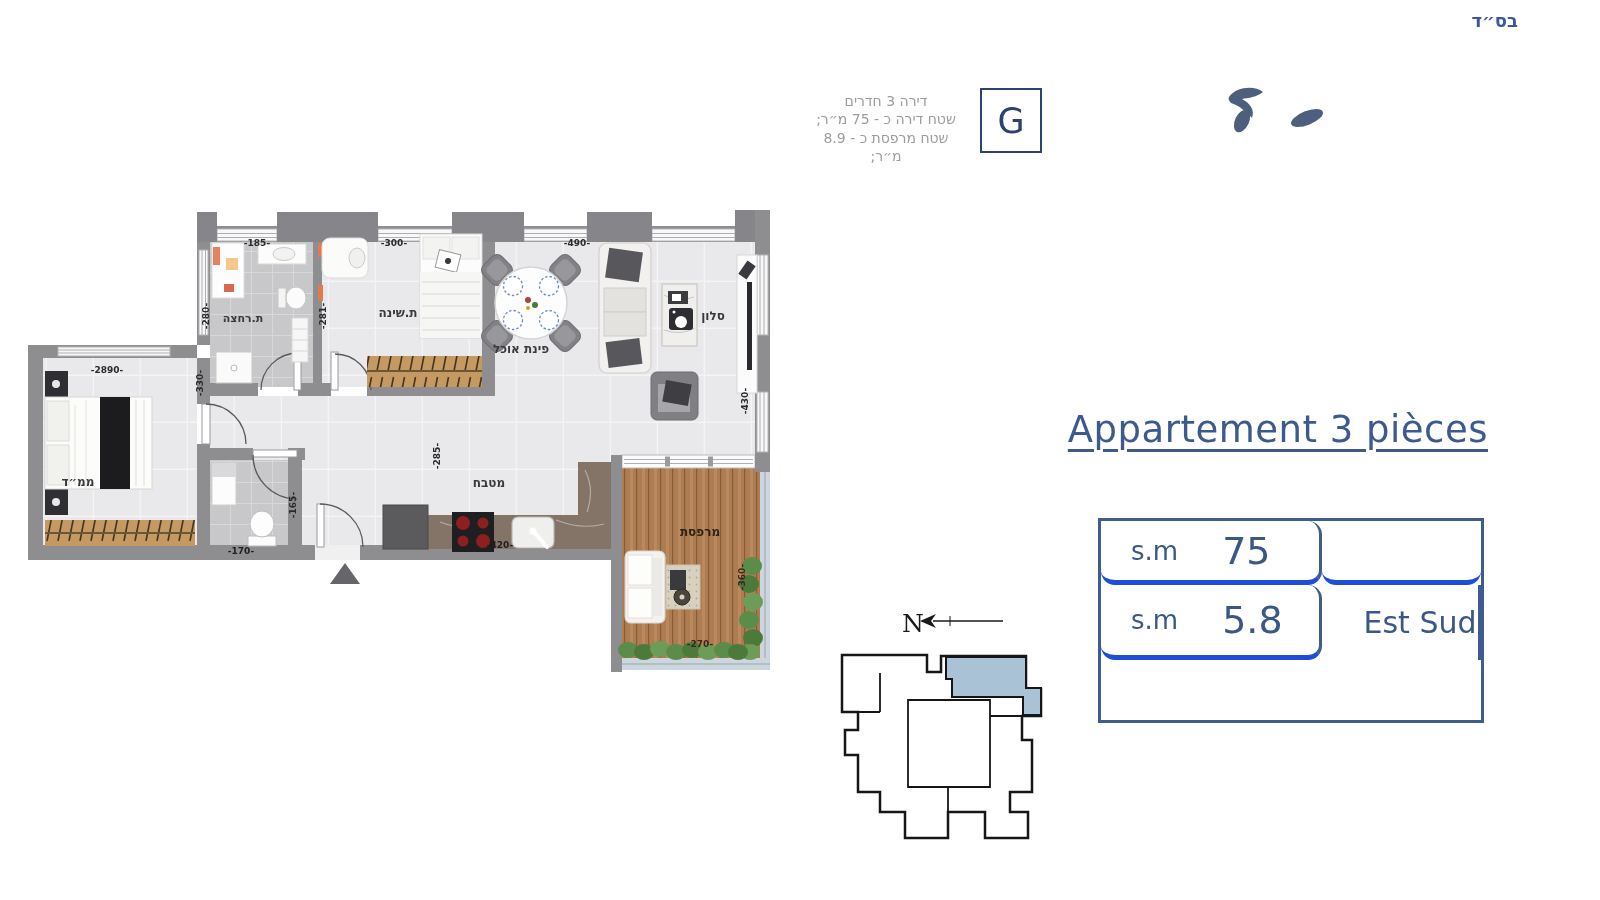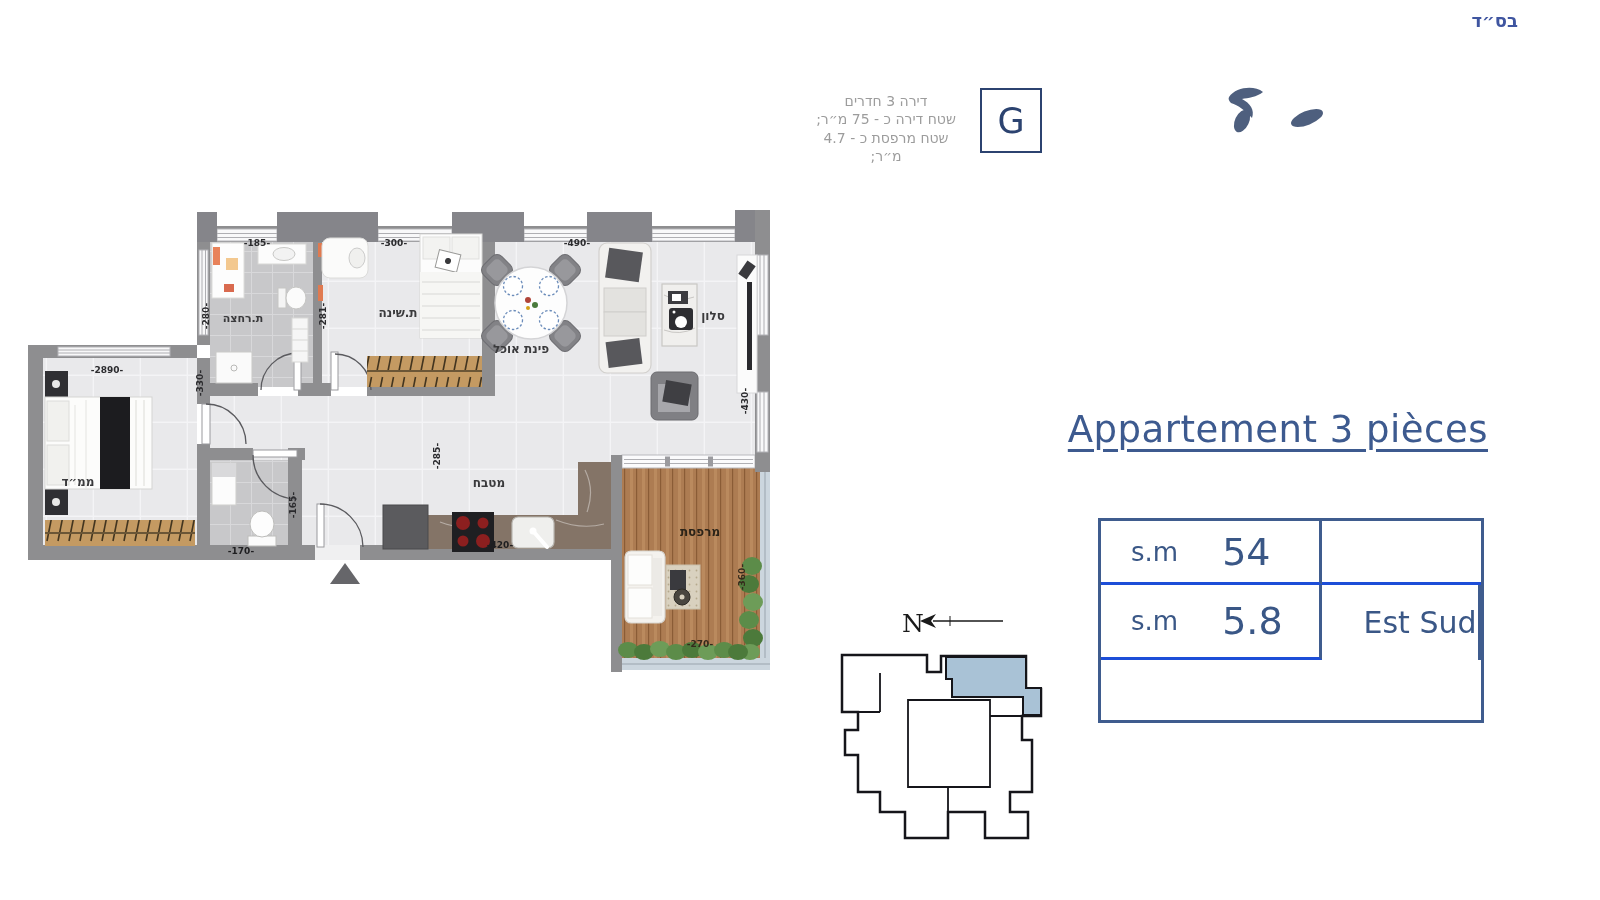--- a/index.html
+++ b/index.html
@@ -18,21 +18,21 @@
 
   .main-title{left:1000px;top:394px;width:488px;text-align:right;font-size:37px;
               color:#3d5a8f;letter-spacing:.5px;
               text-decoration:underline;text-decoration-thickness:2.5px;text-underline-offset:7px;margin-top:14px;}
 
   .spec-table{left:1098px;top:518px;width:386px;height:205px;box-sizing:border-box;
               border:3px solid #3f5c8e;display:grid;grid-template-columns:221px 1fr;
               grid-template-rows:64px 75px 1fr;color:#3a5786;}
   .spec-table .cell{box-sizing:border-box;display:flex;align-items:center;}
   .spec-table .c1{border-right:3px solid #3f5c8e;}
-  .spec-table .rb{border-bottom:3px solid #1d4ed8;}
+  .spec-table .rb{border-bottom:5px solid #1d4ed8;border-radius:14px;}
   .cell.metric{padding-left:30px;gap:44px;}
   .cell .lbl{font-size:26px;}
   .cell .val{font-size:38px;}
   .cell.center{justify-content:center;text-align:center;}
   .cell .note{font-size:26px;line-height:1.12;}
   .cell .dir{font-size:30px;margin-left:40px;}
 </style>
 </head>
 <body>
 
@@ -386,32 +386,32 @@
           <ellipse cx="1307" cy="118" rx="17" ry="7"></ellipse>
         </g>
   </g>
 </svg>
 
 <div class="overlay bsd">בס״ד</div>
 
 <div class="overlay unit-info">
   <div>דירה 3 חדרים</div>
   <div>שטח דירה כ - 75 מ״ר;</div>
-  <div>שטח מרפסת כ - 4.7 מ״ר;</div>
+  <div>שטח מרפסת כ - 8.9 מ״ר;</div>
 </div>
 <div class="overlay g-box">
   <span>G</span>
 </div>
 
 <div class="overlay main-title">Appartement 3 pièces</div>
 
 <div class="overlay spec-table">
   <div class="cell metric c1 rb">
     <span class="lbl">s.m</span>
-    <span class="val">54</span>
+    <span class="val">75</span>
   </div>
   <div class="cell rb"></div>
   <div class="cell metric c1 rb">
     <span class="lbl">s.m</span>
     <span class="val">5.8</span>
   </div>
   <div class="cell center c1">
     <span class="dir">Est Sud</span>
   </div>
   <div class="cell"></div>

